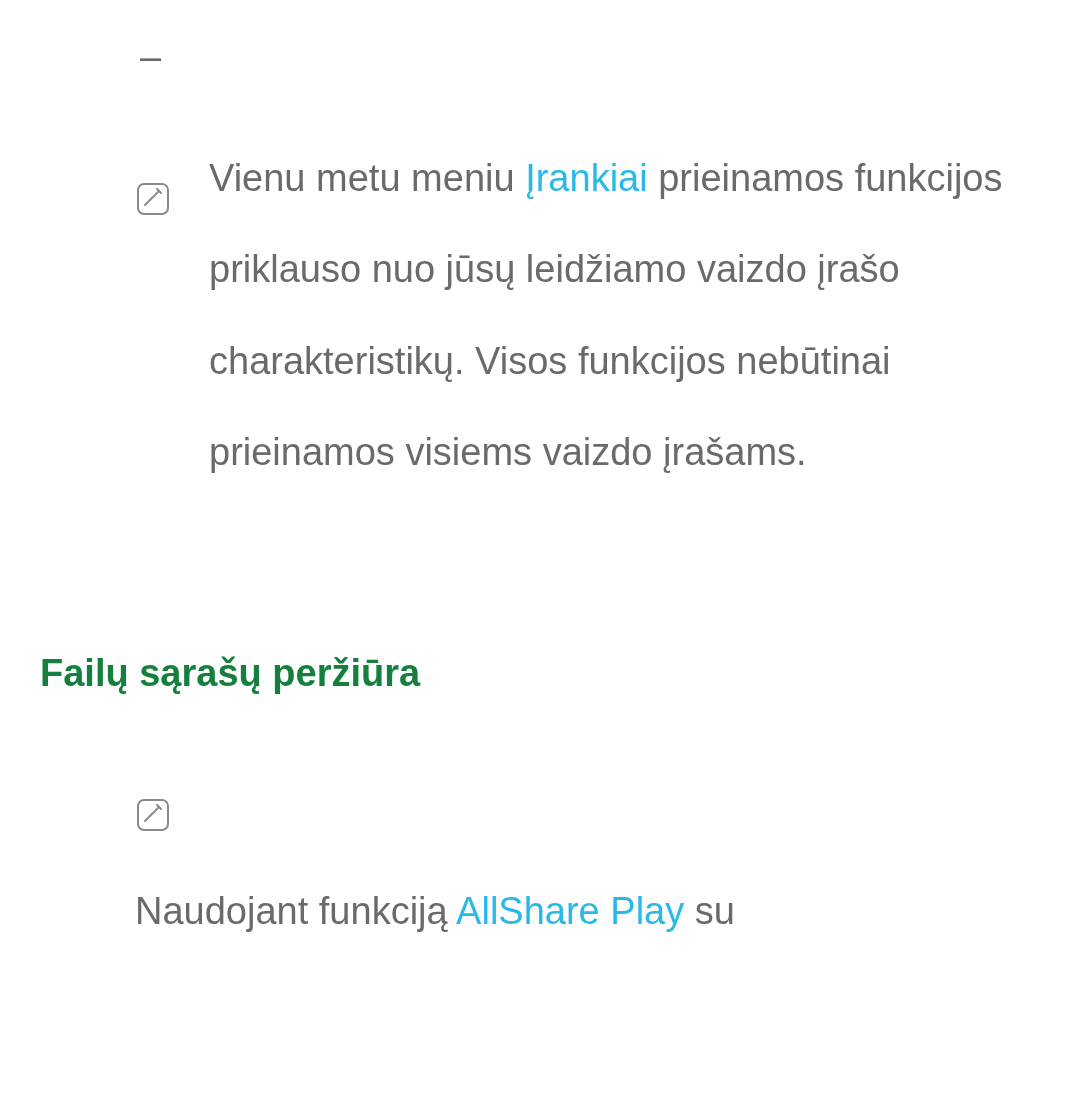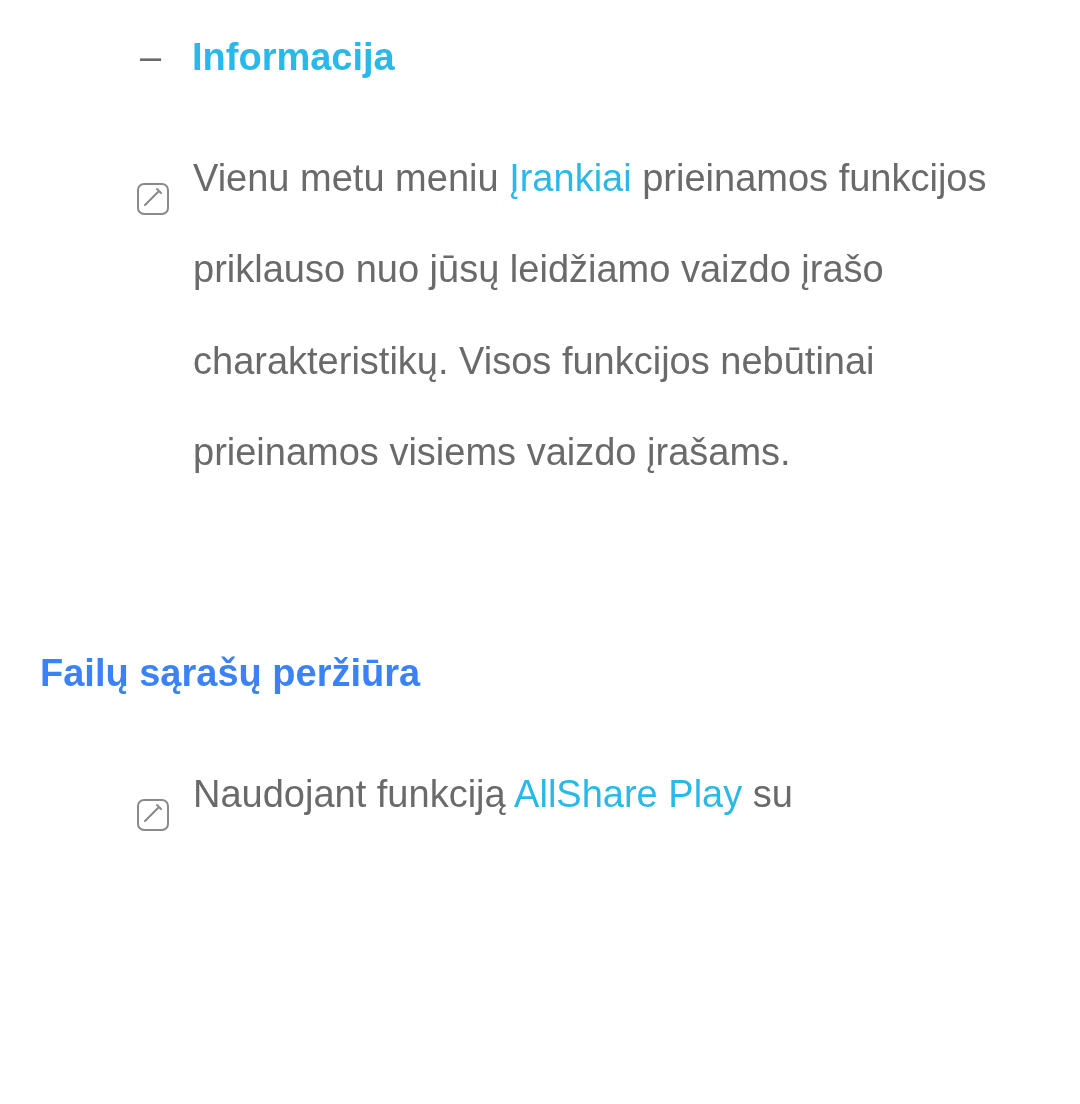--- a/index.html
+++ b/index.html
@@ -43,58 +43,59 @@
   }
   .item-description {
     color: #1a1a1a;
     font-weight: 700;
     margin-top: 6px;
   }
   .note-block {
     display: flex;
     margin-top: 30px;
     padding-left: 115px;
+    gap: 16px;
   }
   .note-icon {
     width: 58px;
     flex-shrink: 0;
     padding-top: 26px;
   }
   .note-icon svg {
     width: 36px;
     height: 36px;
   }
   .note-text {
     flex: 1;
     color: #6a6a6a;
     font-weight: 500;
   }
   .highlight {
     color: #29b8e8;
   }
   .section-heading {
-    color: #3b82f6;
+    color: #15803d;
     font-weight: 600;
     margin-top: 130px;
     padding-left: 20px;
   }
   .sub-note {
     display: flex;
     margin-top: 30px;
     padding-left: 115px;
+    flex-direction: column;
   }
 </style>
 </head>
 <body>
 
 <div class="content">
   <div class="list-item">
     <div class="dash-bullet">–</div>
     <div class="dash-content">
-      <div class="item-title">Informacija</div>
     </div>
   </div>
 
   <div class="note-block">
     <div class="note-icon">
       <svg viewBox="0 0 36 36" fill="none" stroke="#8a8a8a" stroke-width="2">
         <rect x="3" y="3" width="30" height="30" rx="6" ry="6"></rect>
         <path d="M10 24 L24 10 M22 8 L26 12" stroke-linecap="round"></path>
       </svg>
     </div>

